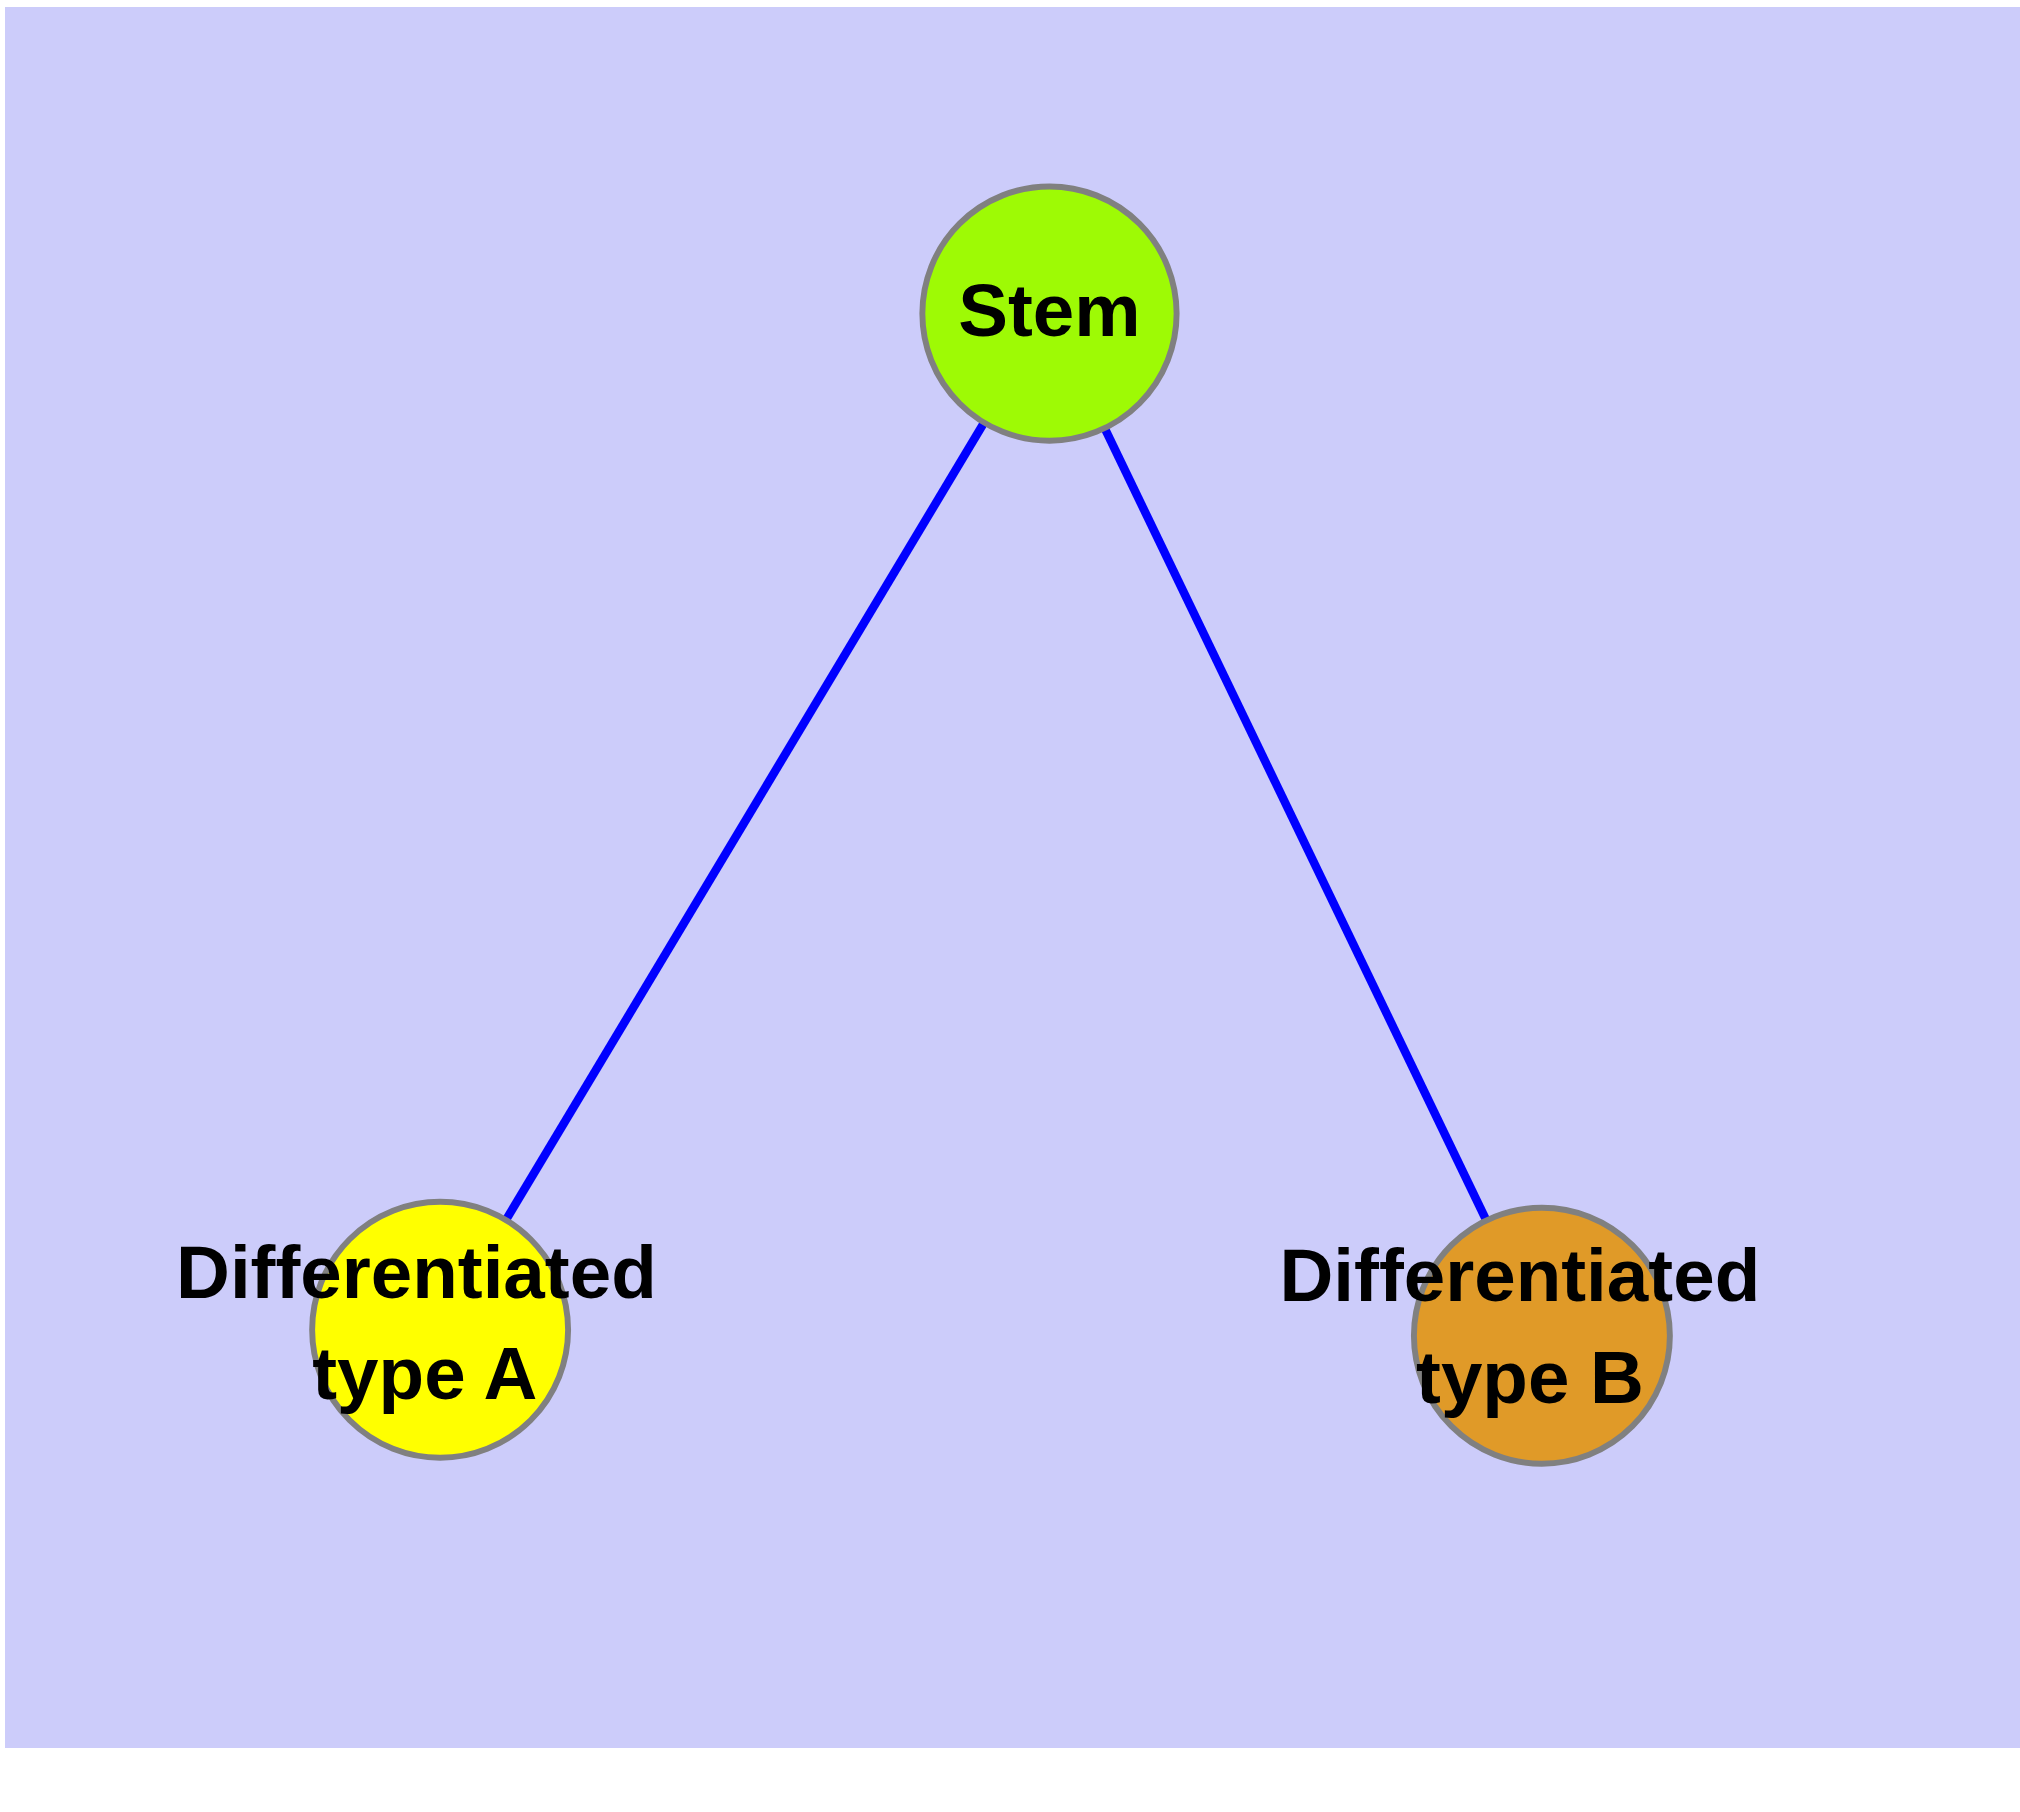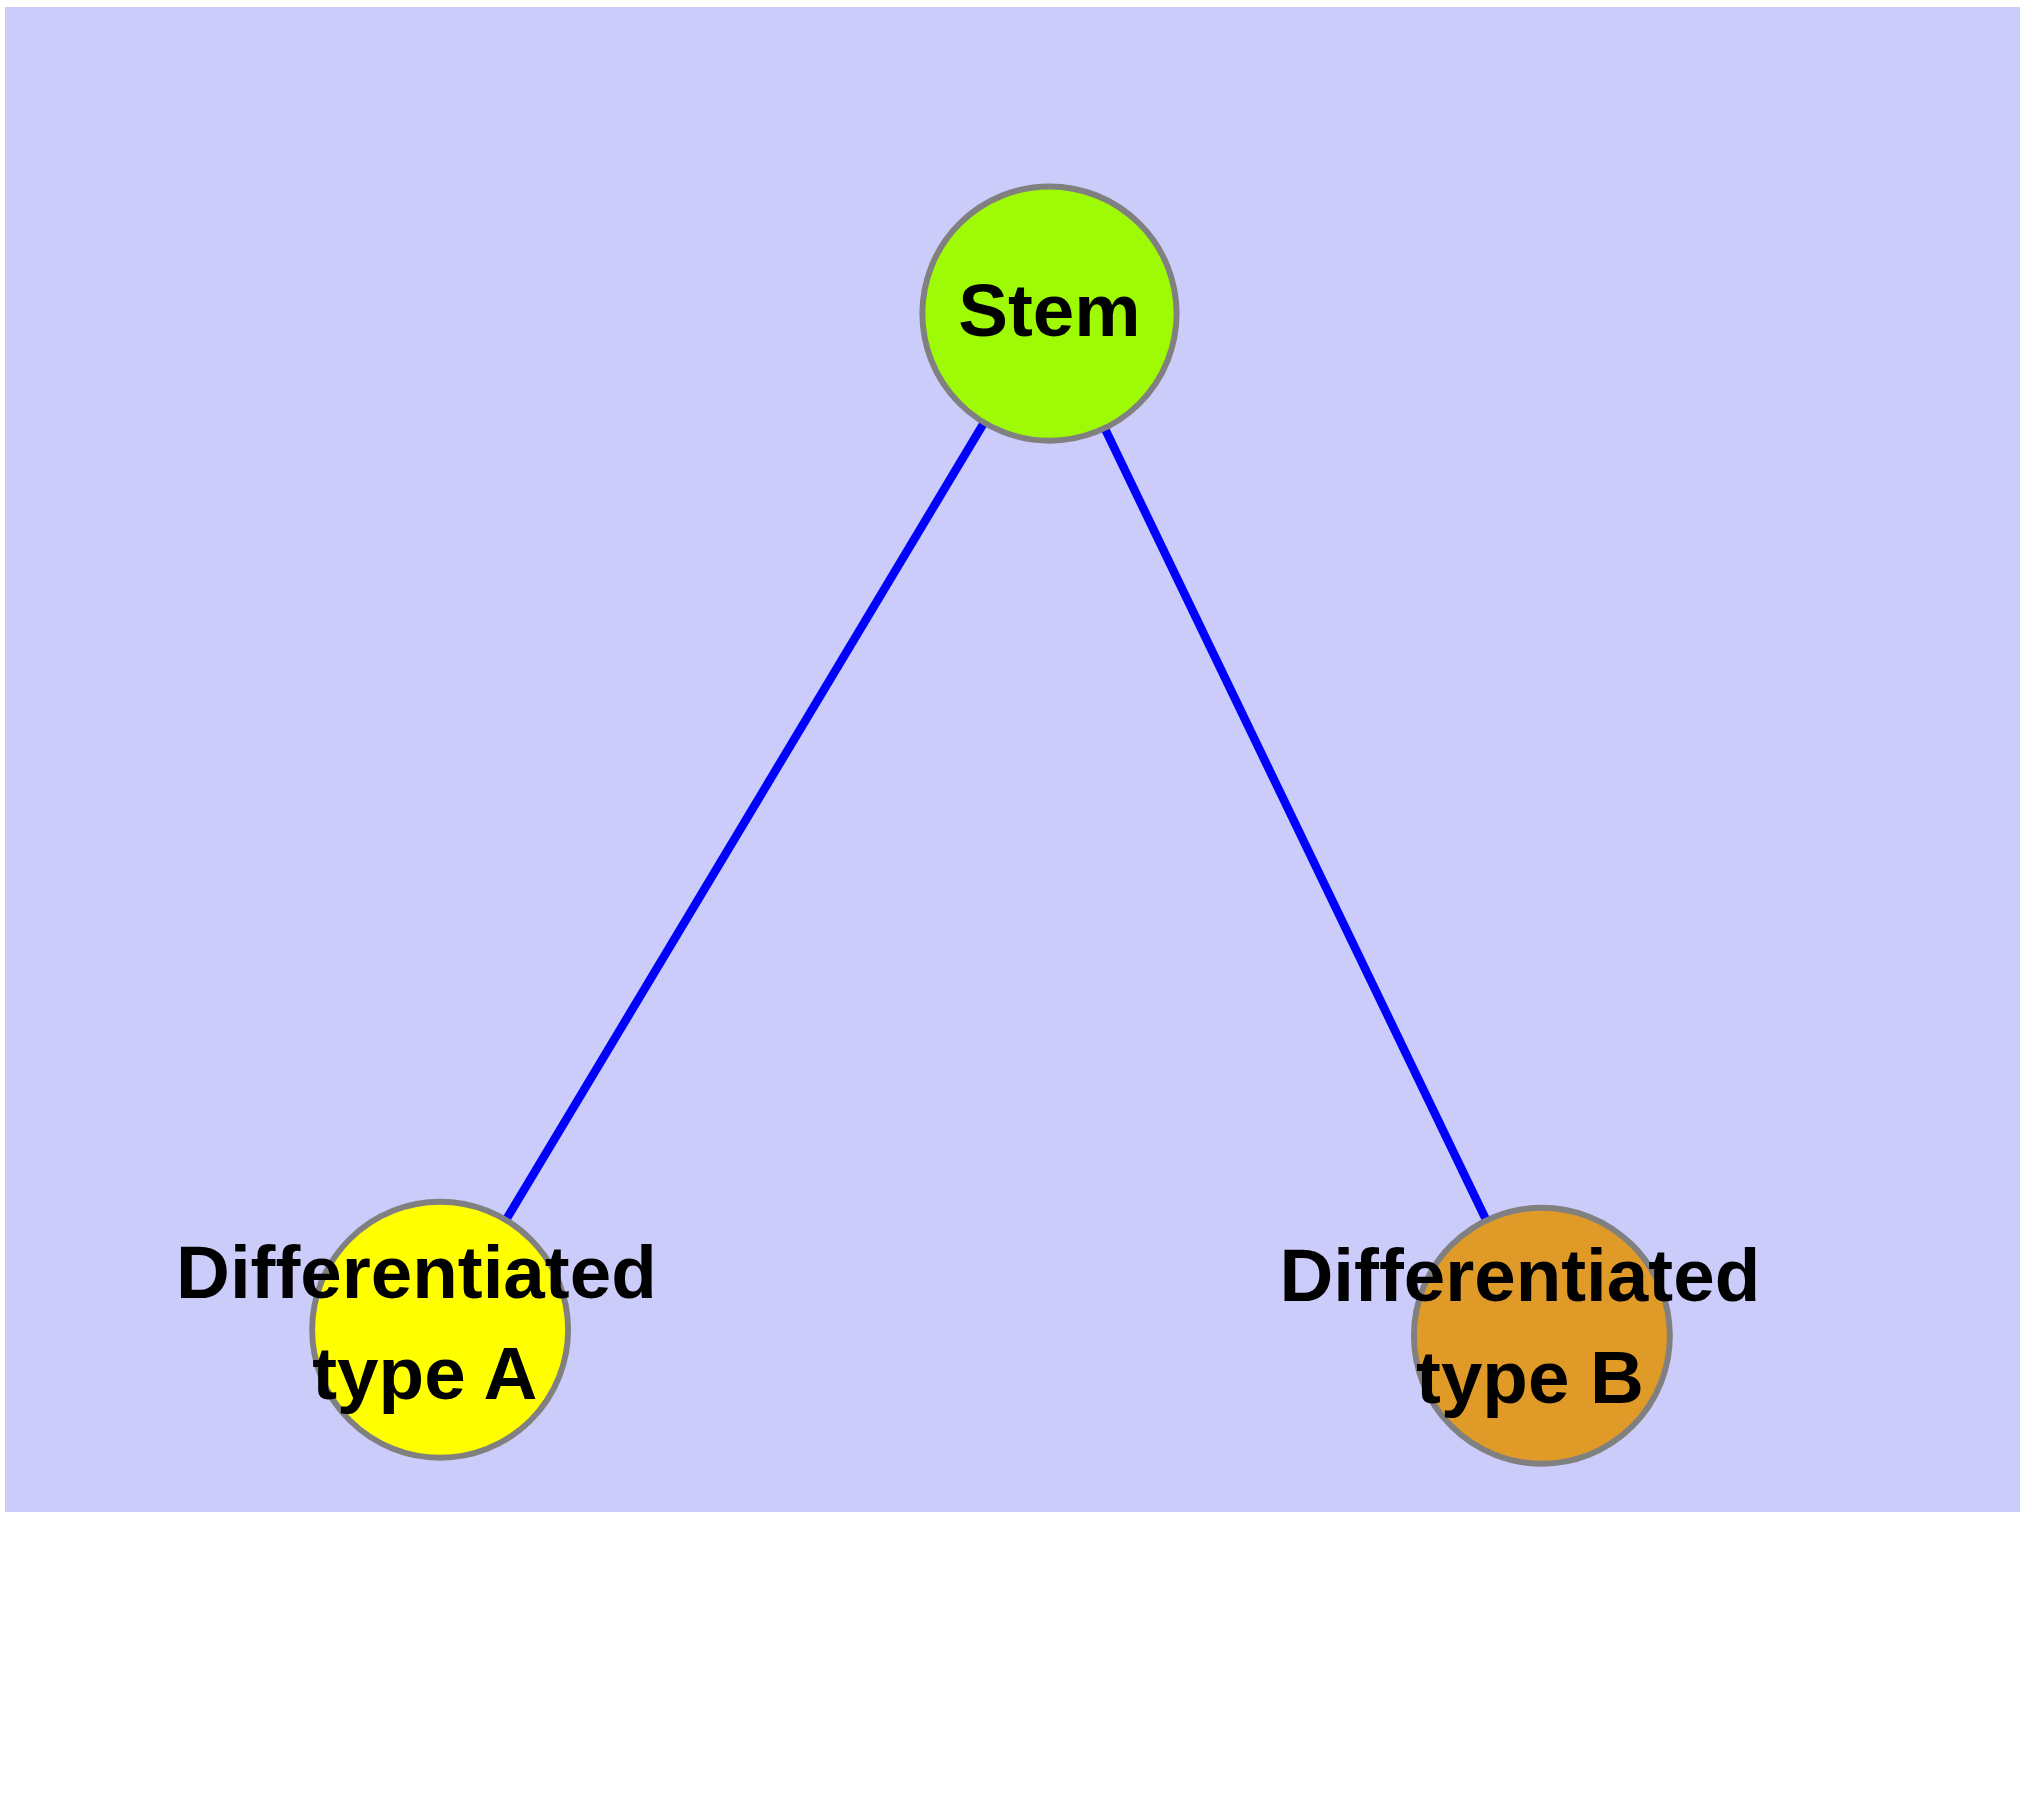--- a/index.html
+++ b/index.html
@@ -3,21 +3,21 @@
 <meta charset="utf-8">
 <style>
   html, body {
     margin: 0;
     padding: 0;
     background: #ffffff;
   }
   #canvas {
     position: relative;
     width: 2021px;
-    height: 1512px;
+    height: 1748px;
     background: #ffffff;
     overflow: hidden;
     font-family: "Liberation Sans", sans-serif;
   }
   #plot-area {
     position: absolute;
     left: 5.1px;
     top: 6.8px;
     width: 2015px;
     height: 1805px;

